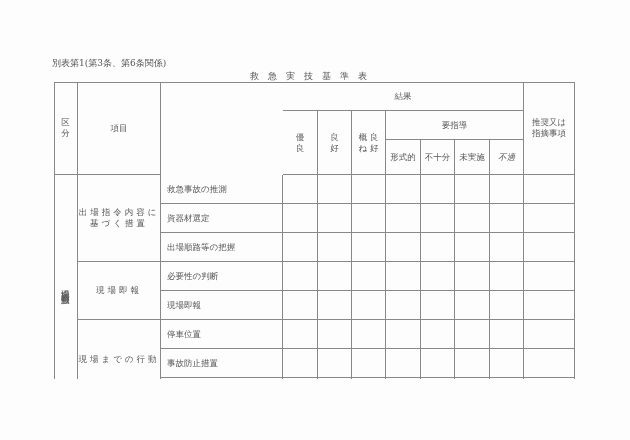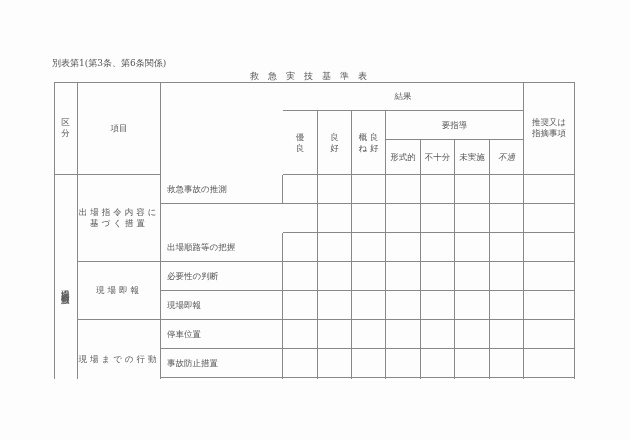--- a/index.html
+++ b/index.html
@@ -45,20 +45,21 @@
 基づく措置</div>
     <div class="cell left" style="left: 107px; top: 93px; width: 122px; height: 29px; white-space: pre-line; text-align: center;">救急事故の推測</div>
     <div class="cell" style="left: 229px; top: 93px; width: 35px; height: 29px;"></div>
     <div class="cell" style="left: 264px; top: 93px; width: 34px; height: 29px;"></div>
     <div class="cell" style="left: 298px; top: 93px; width: 34px; height: 29px;"></div>
     <div class="cell" style="left: 332px; top: 93px; width: 35px; height: 29px;"></div>
     <div class="cell" style="left: 367px; top: 93px; width: 34px; height: 29px;"></div>
     <div class="cell" style="left: 401px; top: 93px; width: 35px; height: 29px;"></div>
     <div class="cell" style="left: 436px; top: 93px; width: 34px; height: 29px;"></div>
     <div class="cell" style="left: 470px; top: 93px; width: 51px; height: 29px;"></div>
+    <div class="cell left" style="left: 107px; top: 122px; width: 122px; height: 29px; white-space: pre-line;">資器材選定</div>
     <div class="cell" style="left: 229px; top: 122px; width: 35px; height: 29px;"></div>
     <div class="cell" style="left: 264px; top: 122px; width: 34px; height: 29px;"></div>
     <div class="cell" style="left: 298px; top: 122px; width: 34px; height: 29px;"></div>
     <div class="cell" style="left: 332px; top: 122px; width: 35px; height: 29px;"></div>
     <div class="cell" style="left: 367px; top: 122px; width: 34px; height: 29px;"></div>
     <div class="cell" style="left: 401px; top: 122px; width: 35px; height: 29px;"></div>
     <div class="cell" style="left: 436px; top: 122px; width: 34px; height: 29px;"></div>
     <div class="cell" style="left: 470px; top: 122px; width: 51px; height: 29px;"></div>
     <div class="cell left" style="left: 107px; top: 151px; width: 122px; height: 29px; white-space: pre-line;">出場順路等の把握</div>
     <div class="cell" style="left: 229px; top: 151px; width: 35px; height: 29px;"></div>

